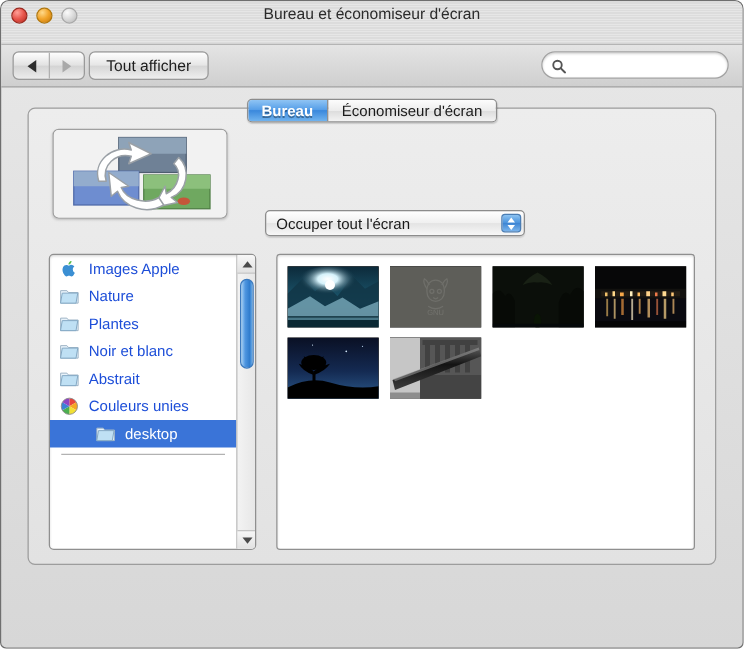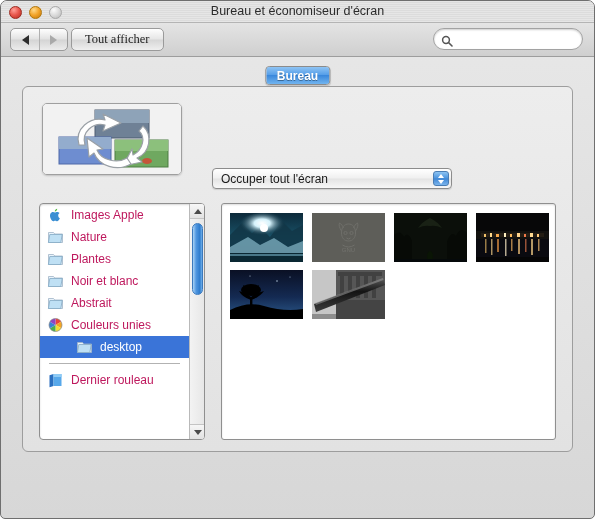--- a/index.html
+++ b/index.html
@@ -16,21 +16,21 @@
     width: 595px; height: 519px;
     background: linear-gradient(to bottom, #e8e8e8 0%, #d7d7d7 100%);
     border: 1px solid #6f6f6f;
     border-radius: 7px 7px 5px 5px;
     overflow: hidden;
   }
 
   
   .titlebar {
     position: relative;
-    height: 22px;
+    height: 35px;
     background: repeating-linear-gradient(to bottom,
        #e6e6e6 0px, #e6e6e6 1px, #dcdcdc 1px, #dcdcdc 2px);
     border-bottom: 1px solid #b4b4b4;
   }
   .traffic { position: absolute; left: 8px; top: 5px; display: flex; gap: 7px; }
   .light { width: 13px; height: 13px; border-radius: 50%; }
   .light.close {
     background: radial-gradient(circle at 35% 28%, #ff9f97 0%, #e8564c 48%, #b32b20 100%);
     border: 1px solid #9c2a20;
   }
@@ -74,21 +74,20 @@
   .tri-r { width:0;height:0;border-top:5px solid transparent;border-bottom:5px solid transparent;border-left:7px solid #a9a9a9; }
   .showall {
     position: absolute; left: 70px; top: 5px;
     height: 23px; padding: 0 13px;
     display: flex; align-items: center;
     font-size: 12.5px; color: #1d1d1d;
     border: 1px solid #9a9a9a;
     border-radius: 5px;
     background: linear-gradient(to bottom, #fefefe 0%, #e6e6e6 48%, #d6d6d6 52%, #efefef 100%);
     white-space: nowrap;
-    font-family: Liberation Serif, serif;
   }
   .searchwrap {
     position: absolute; right: 11px; top: 5px;
     width: 150px; height: 22px;
     border: 1px solid #a2a2a2;
     border-radius: 11px;
     background: #fff;
     box-shadow: inset 0 1px 2px rgba(0,0,0,.20);
     display: flex; align-items: center;
   }
@@ -143,21 +142,21 @@
     border: 1px solid #9f9f9f;
     border-radius: 5px;
     box-shadow: 0 1px 2px rgba(0,0,0,.18);
     overflow: hidden;
   }
   .pv-svg { position:absolute; left:0; top:0; }
 
   
   .fillpop {
     position: absolute; left: 189px; top: 81px;
-    width: 240px; height: 21px;
+    width: 208px; height: 21px;
     border: 1px solid #8c8c8c;
     border-radius: 4px;
     background: linear-gradient(to bottom, #ffffff 0%, #f0f0f0 48%, #e4e4e4 52%, #f7f7f7 100%);
     display: flex; align-items: center;
     box-shadow: 0 1px 1px rgba(0,0,0,.12);
   }
   .fillpop .lbl { font-size: 12px; color: #1a1a1a; margin-left: 8px; }
   .stepper {
     position: absolute; right: 2px; top: 2px;
     width: 16px; height: 15px;
@@ -177,21 +176,21 @@
     border: 1px solid #8f8f8f;
     border-radius: 4px;
     box-shadow: inset 0 1px 2px rgba(0,0,0,.16);
     overflow: hidden;
   }
   .srcitems { position: absolute; left: 0; top: 0; right: 15px; }
   .srcrow {
     height: 22px;
     display: flex; align-items: center;
     padding-left: 7px;
-    font-size: 12px; color: #be185d;
+    font-size: 12px; color: #1d4ed8;
     white-space: nowrap;
   }
   .srcrow.sel { background: #3a74d8; color: #fff; padding-left: 36px; }
   .srcicon { width: 17px; height: 16px; margin-right: 7px; flex: 0 0 17px; }
   .sep-row { height: 11px; display: flex; align-items: center; }
   .sep-line { height: 1px; background: #b2b2b2; margin: 0 9px; width: 100%; }
 
   
   .lscroll {
     position: absolute; right: 0; top: 0; bottom: 0; width: 15px;
@@ -273,20 +272,21 @@
           <line x1="7.5" y1="7.5" x2="11" y2="11" stroke="#555" stroke-width="1.6" stroke-linecap="round"></line>
         </svg>
       </span>
       <input type="text" placeholder="" style="">
     </div>
   </div>
 
   <div class="tabzone">
     <div class="tabs">
       <div class="tab active">Bureau</div>
+      <div class="tab">Économiseur d'écran</div>
     </div>
   </div>
 
   <div class="panel">
 
     <div class="preview">
       <svg class="pv-svg" width="140" height="72" viewBox="0 0 140 72">
         <rect x="0" y="0" width="140" height="72" fill="#f2f2f2"></rect>
 
         <rect x="52" y="6" width="54" height="28" fill="#6f8196" stroke="#4e5d70" stroke-width="1"></rect>
@@ -392,30 +392,20 @@
           </span>
           <span>desktop</span>
         </div>
 
 
         <div class="sep-row">
           <div class="sep-line"></div>
         </div>
 
 
-        <div class="srcrow">
-          <span class="srcicon">
-            <svg width="17" height="16" viewBox="0 0 17 16">
-              <path d="M2.5 3.2l4-1.1v12l-4 1.1z" fill="#2a6fbf"></path>
-              <path d="M6.5 2.1h8v11.9h-8z" fill="#57a8ea"></path>
-              <path d="M6.5 2.1h8v3h-8z" fill="#8ecbf5"></path>
-            </svg>
-          </span>
-          <span>Dernier rouleau</span>
-        </div>
 
       </div>
 
       <div class="lscroll">
         <div class="lsarrow up">
             <span class="ar-u"></span>
           </div>
         <div class="lsthumb"></div>
         <div class="lsarrow dn">
             <span class="ar-d"></span>

